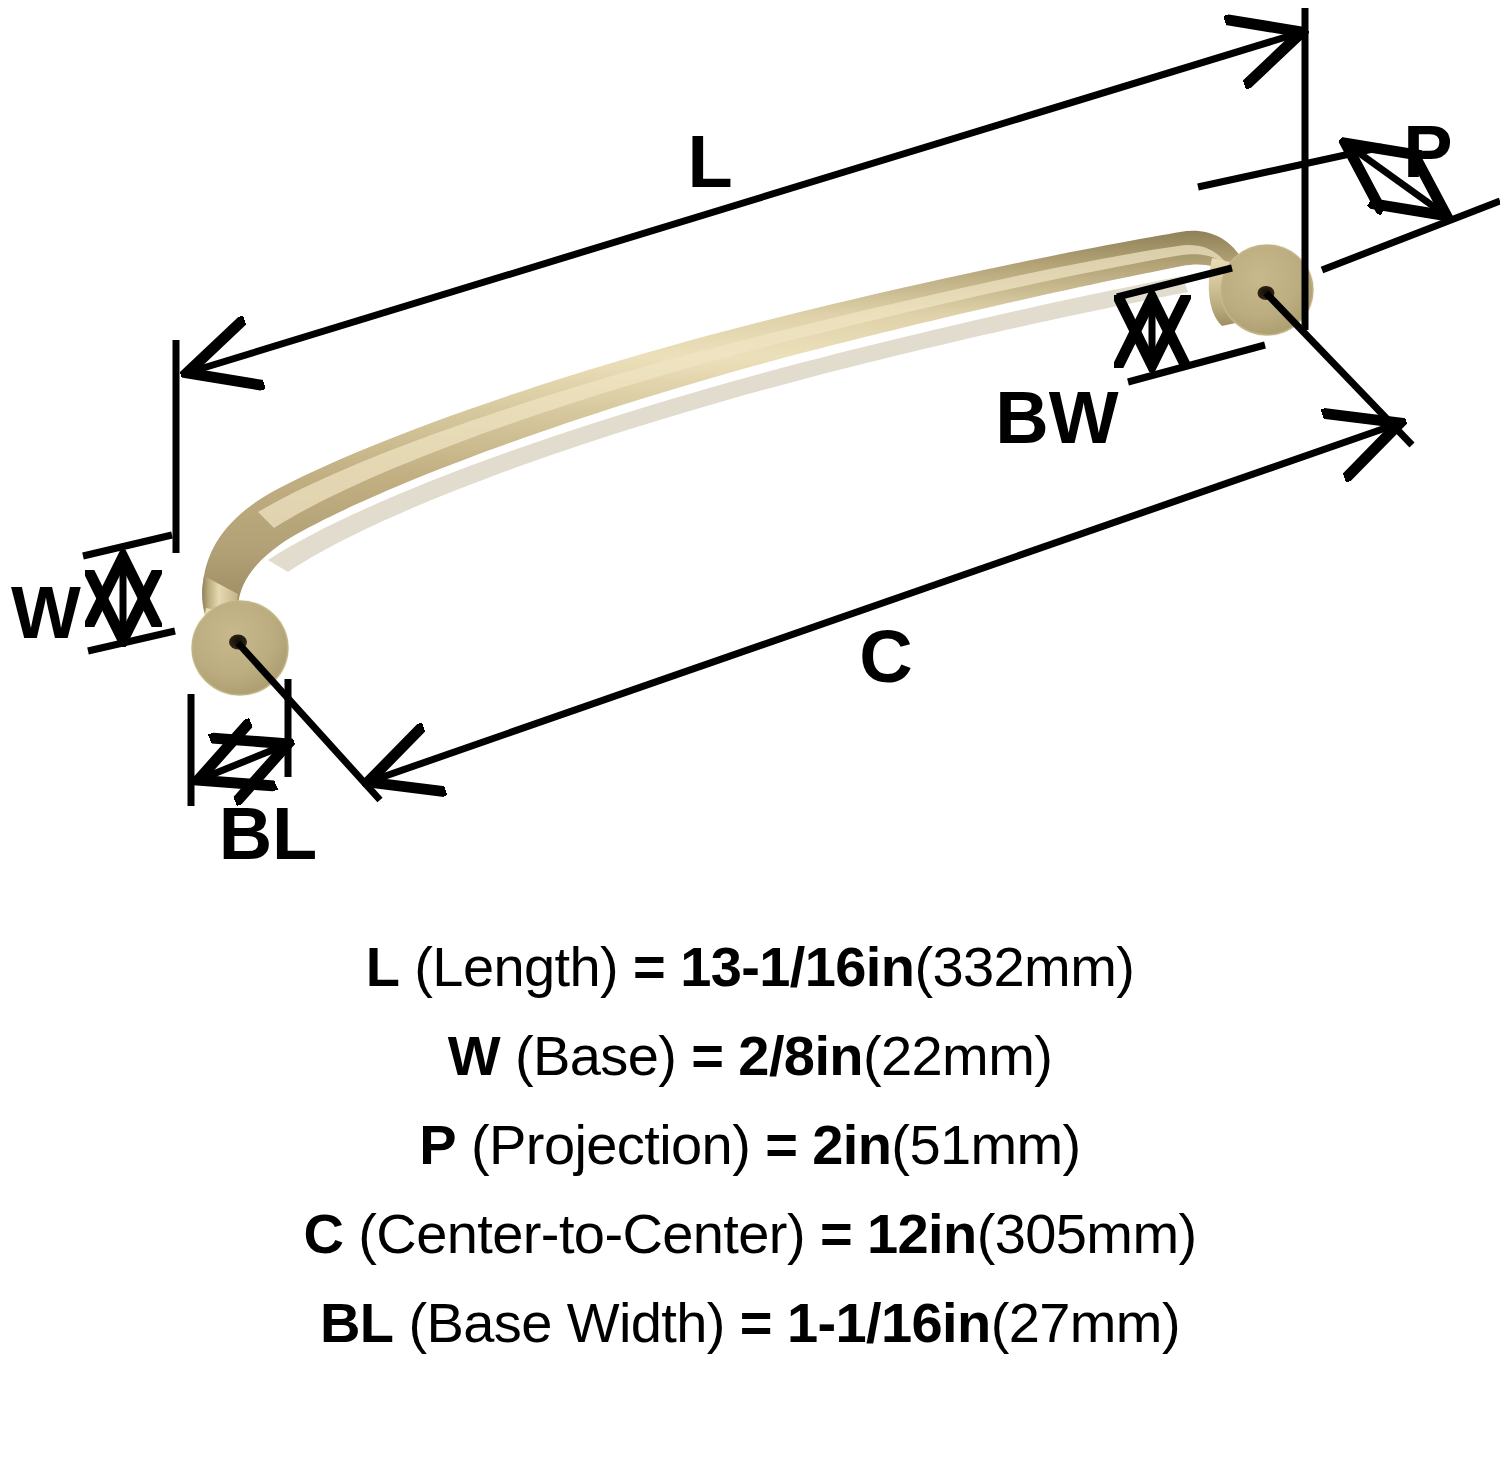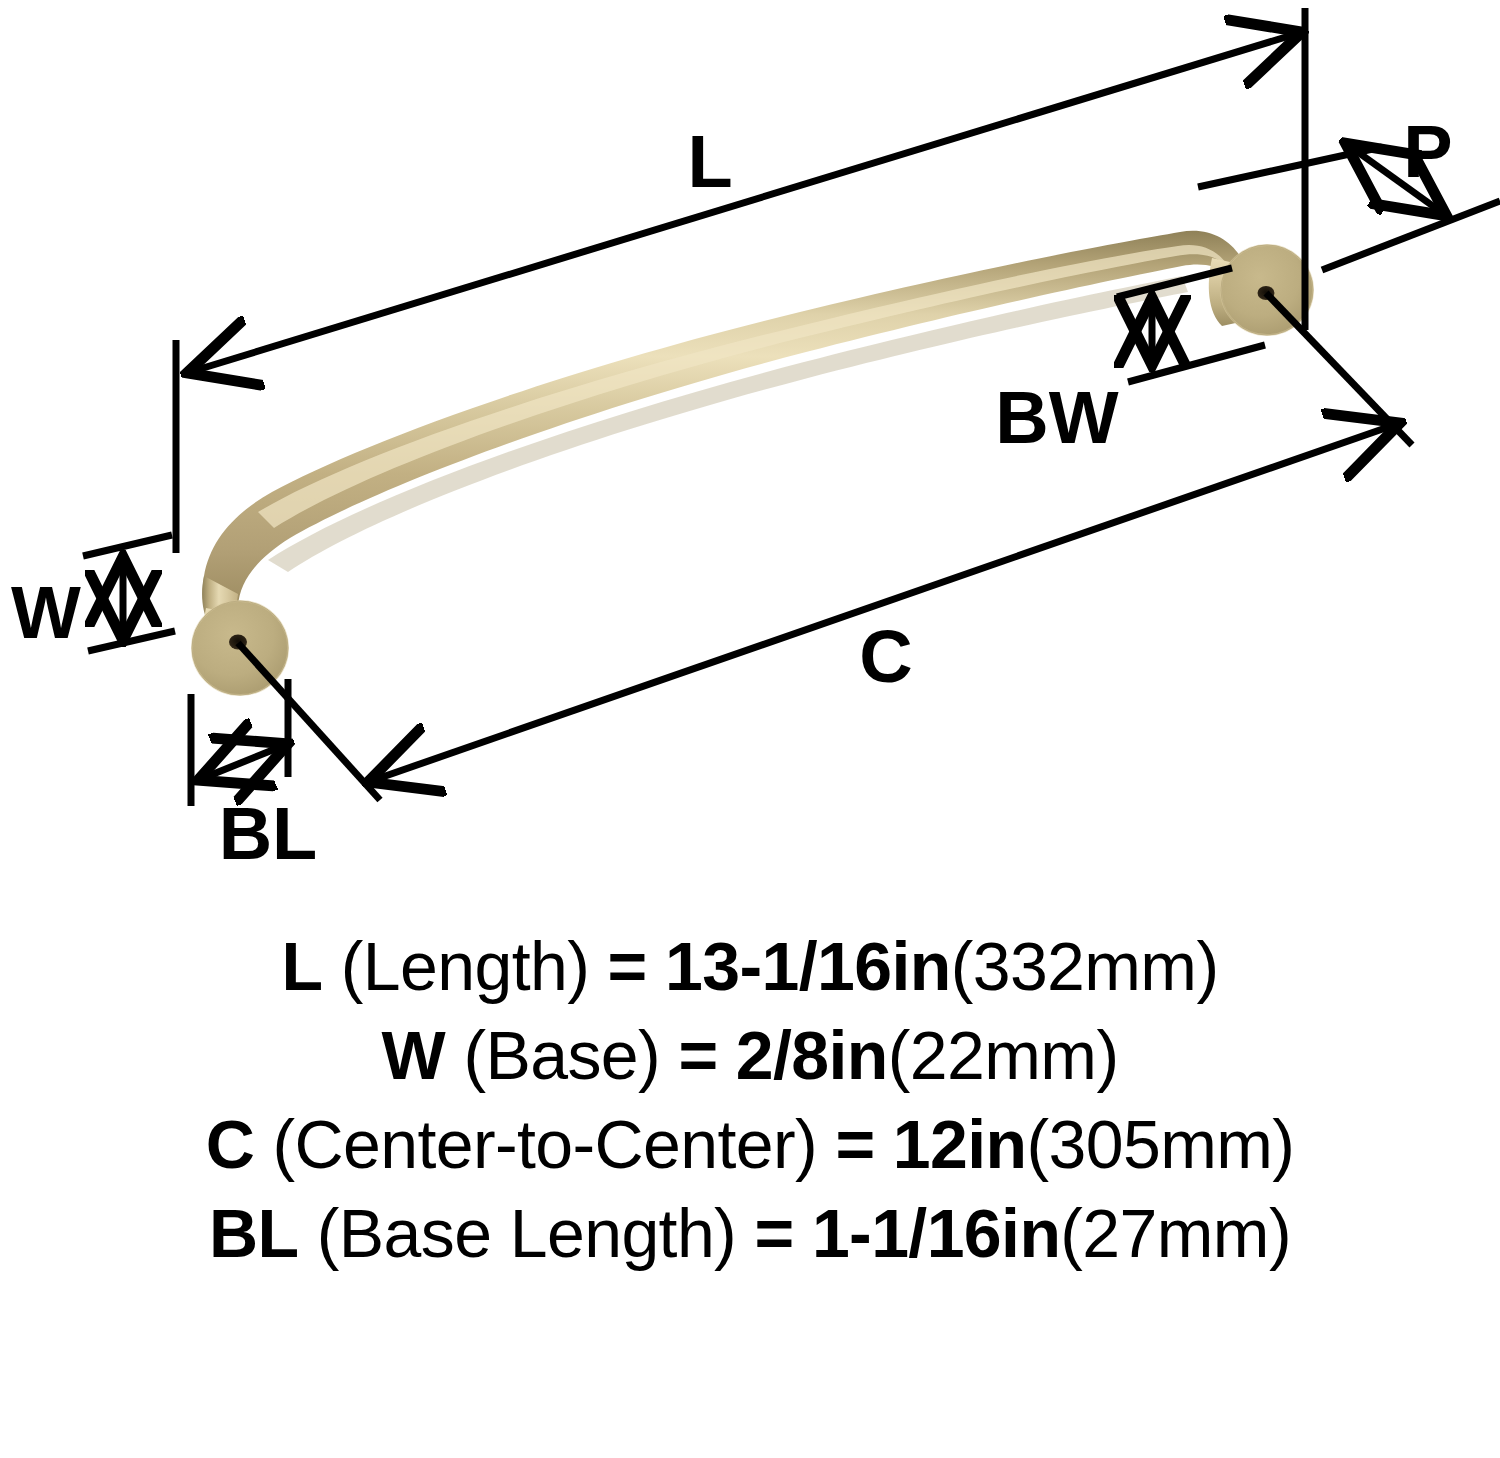--- a/index.html
+++ b/index.html
@@ -39,21 +39,21 @@
     height: 558px;
     display: flex;
     flex-direction: column;
     align-items: center;
     justify-content: flex-start;
     padding-top: 22px;
     box-sizing: border-box;
   }
   .spec-line {
     font-family: "Liberation Sans", sans-serif;
-    font-size: 68px;
+    font-size: 56px;
     line-height: 89px;
     color: #000000;
     white-space: nowrap;
     text-align: center;
     letter-spacing: -0.6px;
   }
   .spec-line .sym {
     font-weight: bold;
   }
   .spec-line .name {
@@ -251,30 +251,36 @@
       <span class="val">13-1/16in</span><span class="metric">(332mm)</span>
     </div>
 
     <div class="spec-line">
       <span class="sym">W</span>
       <span class="name">(Base)</span>
       <span class="eq">=</span>
       <span class="val">2/8in</span><span class="metric">(22mm)</span>
     </div>
 
+    <div class="spec-line">
+      <span class="sym">P</span>
+      <span class="name">(Projection)</span>
+      <span class="eq">=</span>
+      <span class="val">2in</span><span class="metric">(51mm)</span>
+    </div>
 
     <div class="spec-line">
       <span class="sym">C</span>
       <span class="name">(Center-to-Center)</span>
       <span class="eq">=</span>
       <span class="val">12in</span><span class="metric">(305mm)</span>
     </div>
 
     <div class="spec-line">
       <span class="sym">BL</span>
-      <span class="name">(Base Length)</span>
+      <span class="name">(Base Width)</span>
       <span class="eq">=</span>
       <span class="val">1-1/16in</span><span class="metric">(27mm)</span>
     </div>
 
   </div>
 
 </div>
 
 </body></html>

